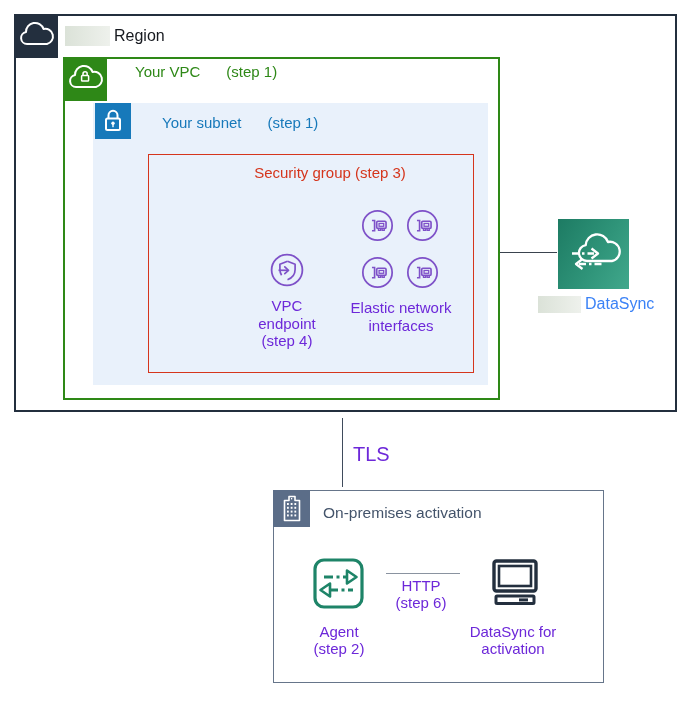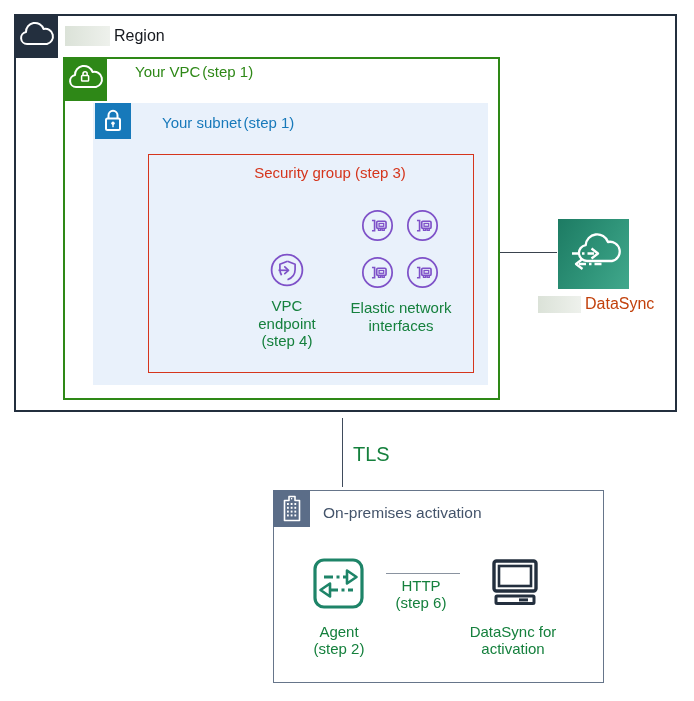--- a/index.html
+++ b/index.html
@@ -1,19 +1,19 @@
 <!DOCTYPE html>
 <html><head>
 <meta charset="utf-8">
 <style>
   html,body{margin:0;padding:0;background:#ffffff;}
   #canvas{position:relative;width:694px;height:701px;background:#ffffff;
           font-family:"Liberation Sans","DejaVu Sans",sans-serif;overflow:hidden;}
   .abs{position:absolute;text-align:right;}
-  .lbl{font-size:15px;line-height:1.16;color:#15803d;}
+  .lbl{font-size:15px;line-height:1.16;color:#6d28d9;}
   .ctr{text-align:center;}
 
   
   .region-box{left:14px;top:14px;width:659px;height:394px;border:2px solid #232f3e;}
   .vpc-box{left:63px;top:57px;width:433px;height:339px;border:2px solid #2e8817;}
   .subnet-box{left:93px;top:103px;width:395px;height:282px;background:#e9f1fb;}
   .sg-box{left:148px;top:154px;width:324px;height:217px;border:1.5px solid #d5351c;}
   .onprem-box{left:273px;top:490px;width:329px;height:191px;border:1.3px solid #66758a;background:#ffffff;}
 
   
@@ -22,36 +22,36 @@
   .subnet-icon{left:95px;top:103px;width:36px;height:36px;background:#1779ba;}
   .onprem-icon{left:273px;top:490px;width:37px;height:37px;background:#5b6d88;}
   .corner-icon svg{display:block;}
 
   
   .region-head{left:114px;top:27px;font-size:16px;color:#16191f;}
   .vpc-head{left:135px;top:63px;color:#2e8817;}
   .subnet-head{left:162px;top:114px;color:#1779ba;}
   .sg-title{left:148px;top:164px;width:364px;color:#d5351c;}
   .onprem-title{left:323px;top:504px;font-size:15.5px;color:#44546b;}
-  .step-gap{margin-left:2px;}
+  .step-gap{margin-left:26px;}
 
   
   .vpce-icon{left:269px;top:252px;width:36px;height:36px;}
   .eni{width:33px;height:33px;}
   .eni-1{left:361px;top:209px;} .eni-2{left:406px;top:209px;}
   .eni-3{left:361px;top:256px;} .eni-4{left:406px;top:256px;}
   .datasync-icon{left:558px;top:219px;width:71px;height:70px;
      background:linear-gradient(120deg,#1d7b63 0%,#2f9479 55%,#41a88c 100%);}
   .agent-icon{left:311px;top:556px;width:55px;height:55px;}
   .computer-icon{left:488px;top:555px;width:54px;height:55px;}
 
   
   .vpce-label{left:237px;top:297px;width:100px;line-height:17.5px;}
   .eni-label{left:321px;top:299px;width:160px;line-height:17.5px;}
-  .datasync-label{left:585px;top:295px;font-size:16px;color:#c2410c;}
+  .datasync-label{left:585px;top:295px;font-size:16px;color:#3b82f6;}
   .agent-label{left:294px;top:623px;width:90px;}
   .computer-label{left:448px;top:623px;width:130px;}
   .http-label{left:376px;top:577px;width:90px;}
 
   
   .line-datasync{left:500px;top:252px;width:57px;height:0;border-top:1.5px solid #3a434e;}
   .line-tls{left:342px;top:418px;width:0;height:69px;border-left:1.3px solid #3f4b5c;}
   .tls-label{left:353px;top:443px;font-size:20px;}
   .line-http{left:386px;top:573px;width:74px;height:0;border-top:1px solid #8a93a0;}
 

